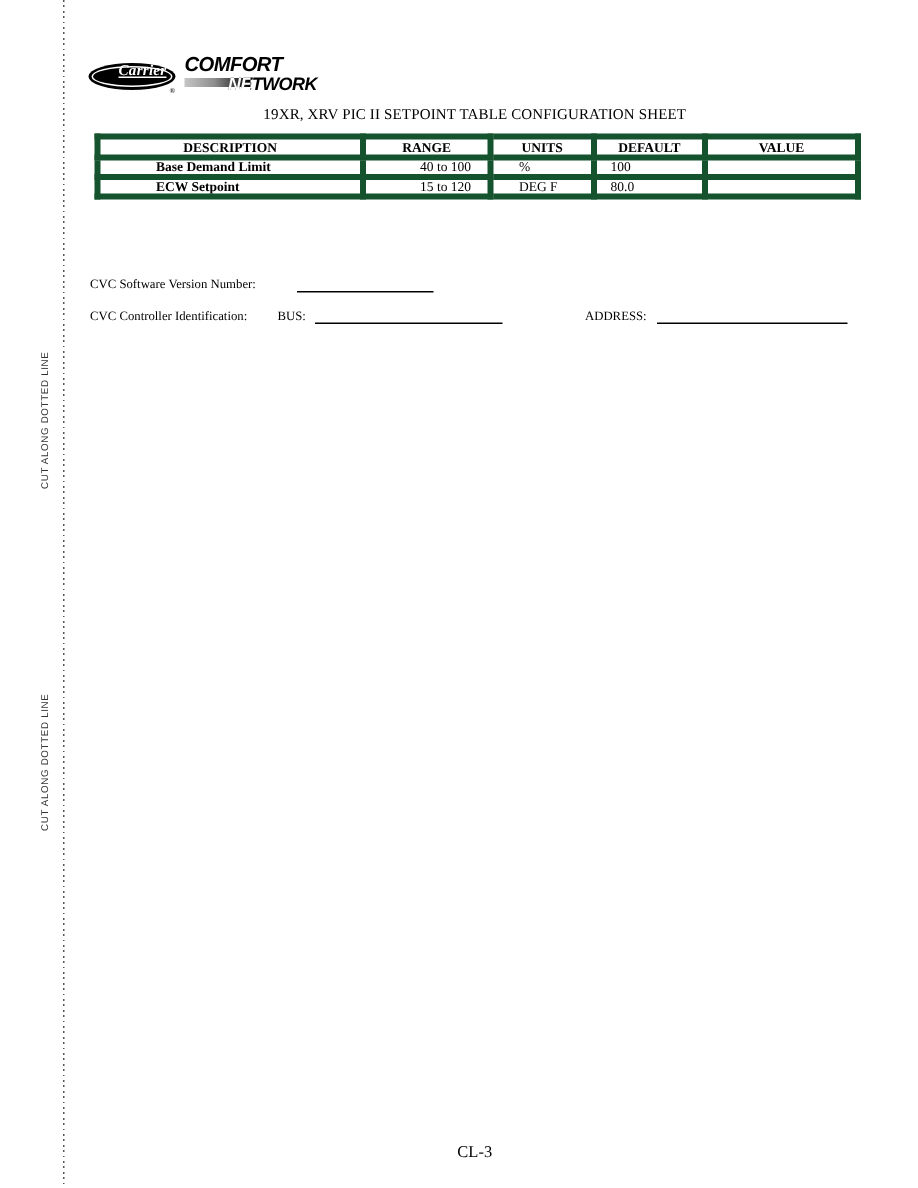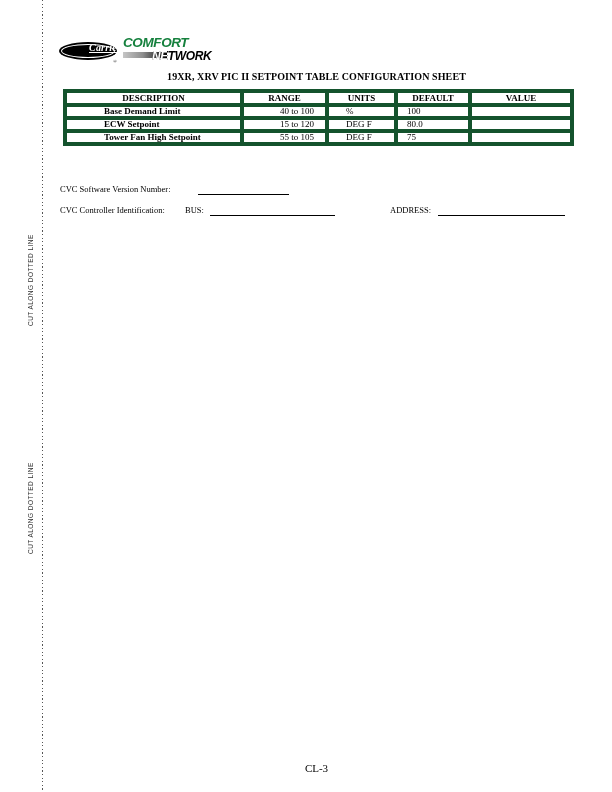--- a/index.html
+++ b/index.html
@@ -44,55 +44,55 @@
     width: 58px; height: 18px;
     background: #000;
     border-radius: 50%;
   }
   .oval-ring {
     position: absolute; left: 2px; top: 2px; right: 2px; bottom: 2px;
     border: 1px solid #fff;
     border-radius: 50%;
   }
   .carrier-text {
-    position: absolute; left: 17px; top: 0; width: 100%; height: 100%;
+    position: absolute; left: 7px; top: 0; width: 100%; height: 100%;
     display: flex; align-items: center; justify-content: center;
     color: #fff;
     font: italic bold 10px "Liberation Serif", serif;
     letter-spacing: 0.2px;
     padding-bottom: 8px;
     text-decoration: underline;
   }
   .carrier-reg { position: absolute; left: 54px; top: 24px; font-size: 5px; color: #000; }
   .comfort {
     position: absolute; left: 64px; top: 0;
     font: italic 800 13.5px "Liberation Sans", sans-serif;
     letter-spacing: -0.4px;
-    color: #15803d;
+    color: #000000;
   }
   .network-line { position: absolute; left: 64px; top: 14px; width: 100px; height: 13px; }
   .network-bar {
     position: absolute; left: 0; top: 3px;
     width: 44px; height: 6px;
     background: linear-gradient(90deg, #c6c6c6 0%, #8e8e8e 45%, #000 100%);
   }
   .network-text {
     position: absolute; left: 29px; top: 0;
     font: italic 800 12px "Liberation Sans", sans-serif;
     letter-spacing: -0.4px;
     white-space: nowrap;
   }
   .network-black { color: #000; z-index: 1; }
   .network-white { color: #fff; z-index: 2; clip-path: inset(0 calc(100% - 15px) 0 0); }
 
   
   .title {
     position: absolute; left: 63px; top: 71px; width: 507px;
     text-align: center;
-    font-weight: bold;
+    font-weight: normal;
     font-size: 10px;
     letter-spacing: 0.1px;
   }
 
   
   table.setpoints {
     position: absolute; left: 63px; top: 89px;
     width: 507px;
     border-collapse: collapse;
     table-layout: fixed;
@@ -184,27 +184,20 @@
         <td class="c-default">100</td>
         <td class="c-value"></td>
       </tr>
       <tr>
         <td class="c-desc">ECW Setpoint</td>
         <td class="c-range">15 to 120</td>
         <td class="c-units">DEG F</td>
         <td class="c-default">80.0</td>
         <td class="c-value"></td>
       </tr>
-      <tr>
-        <td class="c-desc">Tower Fan High Setpoint</td>
-        <td class="c-range">55 to 105</td>
-        <td class="c-units">DEG F</td>
-        <td class="c-default">75</td>
-        <td class="c-value"></td>
-      </tr>
     </tbody>
   </table>
 
   <div class="form-line line2">
     <span class="lbl l-main">CVC Controller Identification:</span>
     <span class="lbl l-bus">BUS:</span>
     <span class="blank blank-bus"></span>
     <span class="lbl l-addr">ADDRESS:</span>
     <span class="blank blank-addr"></span>
   </div>

